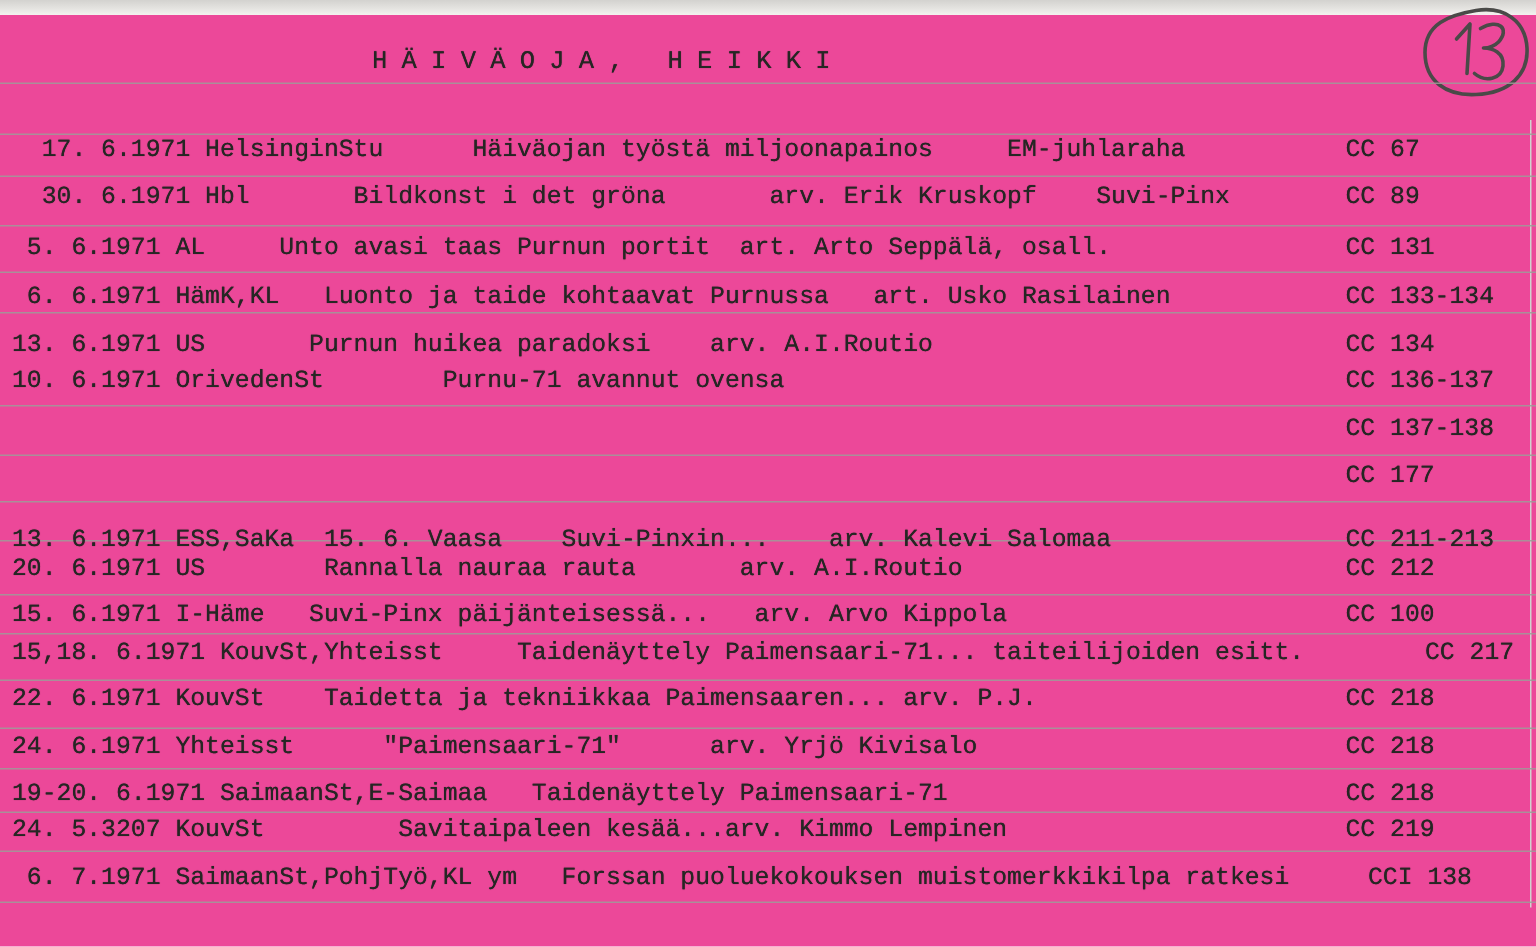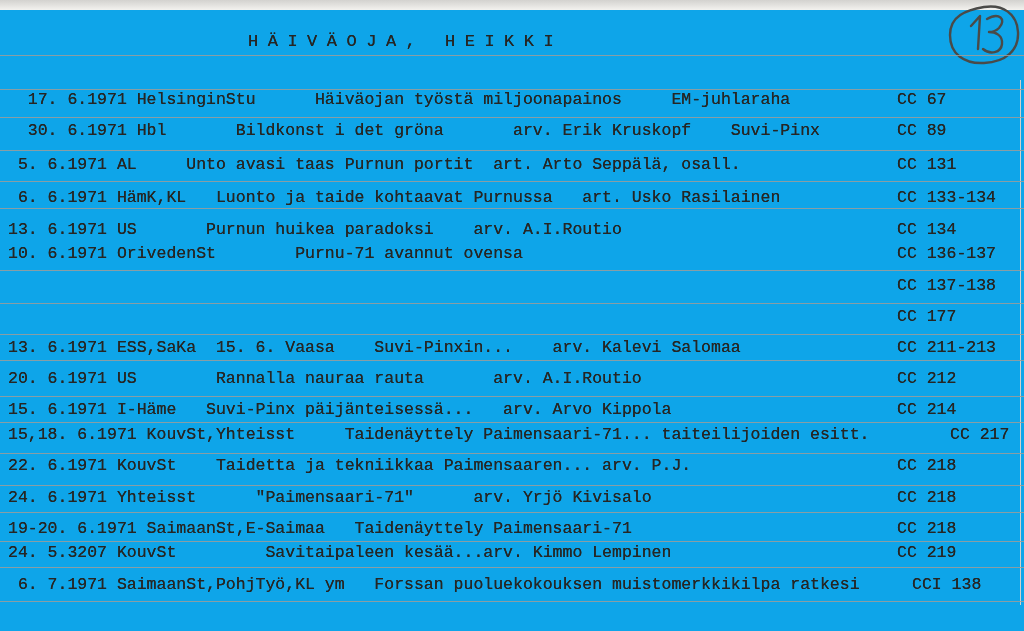--- a/index.html
+++ b/index.html
@@ -4,21 +4,21 @@
 <style>
   html, body {
     margin: 0;
     padding: 0;
     background: #ffffff;
   }
   .page {
     position: relative;
     width: 1024px;
     height: 631px;
-    background: #0ea5e9;
+    background: #ec4899;
     overflow: hidden;
     font-family: "Liberation Mono", "DejaVu Sans Mono", monospace;
     color: #262624;
   }
   .scan-edge-top {
     position: absolute;
     left: 0; top: 0;
     width: 1024px; height: 10px;
     background: linear-gradient(180deg, #d3d2cf 0%, #e4e3e0 55%, #f3f2ef 100%);
   }
@@ -137,31 +137,31 @@
   <div class="row" style="top:244px">
     <span class="entry-text">10. 6.1971 OrivedenSt        Purnu-71 avannut ovensa</span>
     <span class="cc-ref">CC 136-137</span>
   </div>
   <div class="row" style="top:276px">
     <span class="cc-ref">CC 137-138</span>
   </div>
   <div class="row" style="top:307px">
     <span class="cc-ref">CC 177</span>
   </div>
-  <div class="row" style="top:338px">
+  <div class="row" style="top:350px">
     <span class="entry-text">13. 6.1971 ESS,SaKa  15. 6. Vaasa    Suvi-Pinxin...    arv. Kalevi Salomaa</span>
     <span class="cc-ref">CC 211-213</span>
   </div>
   <div class="row" style="top:369px">
     <span class="entry-text">20. 6.1971 US        Rannalla nauraa rauta       arv. A.I.Routio</span>
     <span class="cc-ref">CC 212</span>
   </div>
   <div class="row" style="top:400px">
     <span class="entry-text">15. 6.1971 I-Häme   Suvi-Pinx päijänteisessä...   arv. Arvo Kippola</span>
-    <span class="cc-ref">CC 214</span>
+    <span class="cc-ref">CC 100</span>
   </div>
   <div class="row cc-far" style="top:425px">
     <span class="entry-text">15,18. 6.1971 KouvSt,Yhteisst     Taidenäyttely Paimensaari-71... taiteilijoiden esitt.</span>
     <span class="cc-ref">CC 217</span>
   </div>
   <div class="row" style="top:456px">
     <span class="entry-text">22. 6.1971 KouvSt    Taidetta ja tekniikkaa Paimensaaren... arv. P.J.</span>
     <span class="cc-ref">CC 218</span>
   </div>
   <div class="row" style="top:488px">

